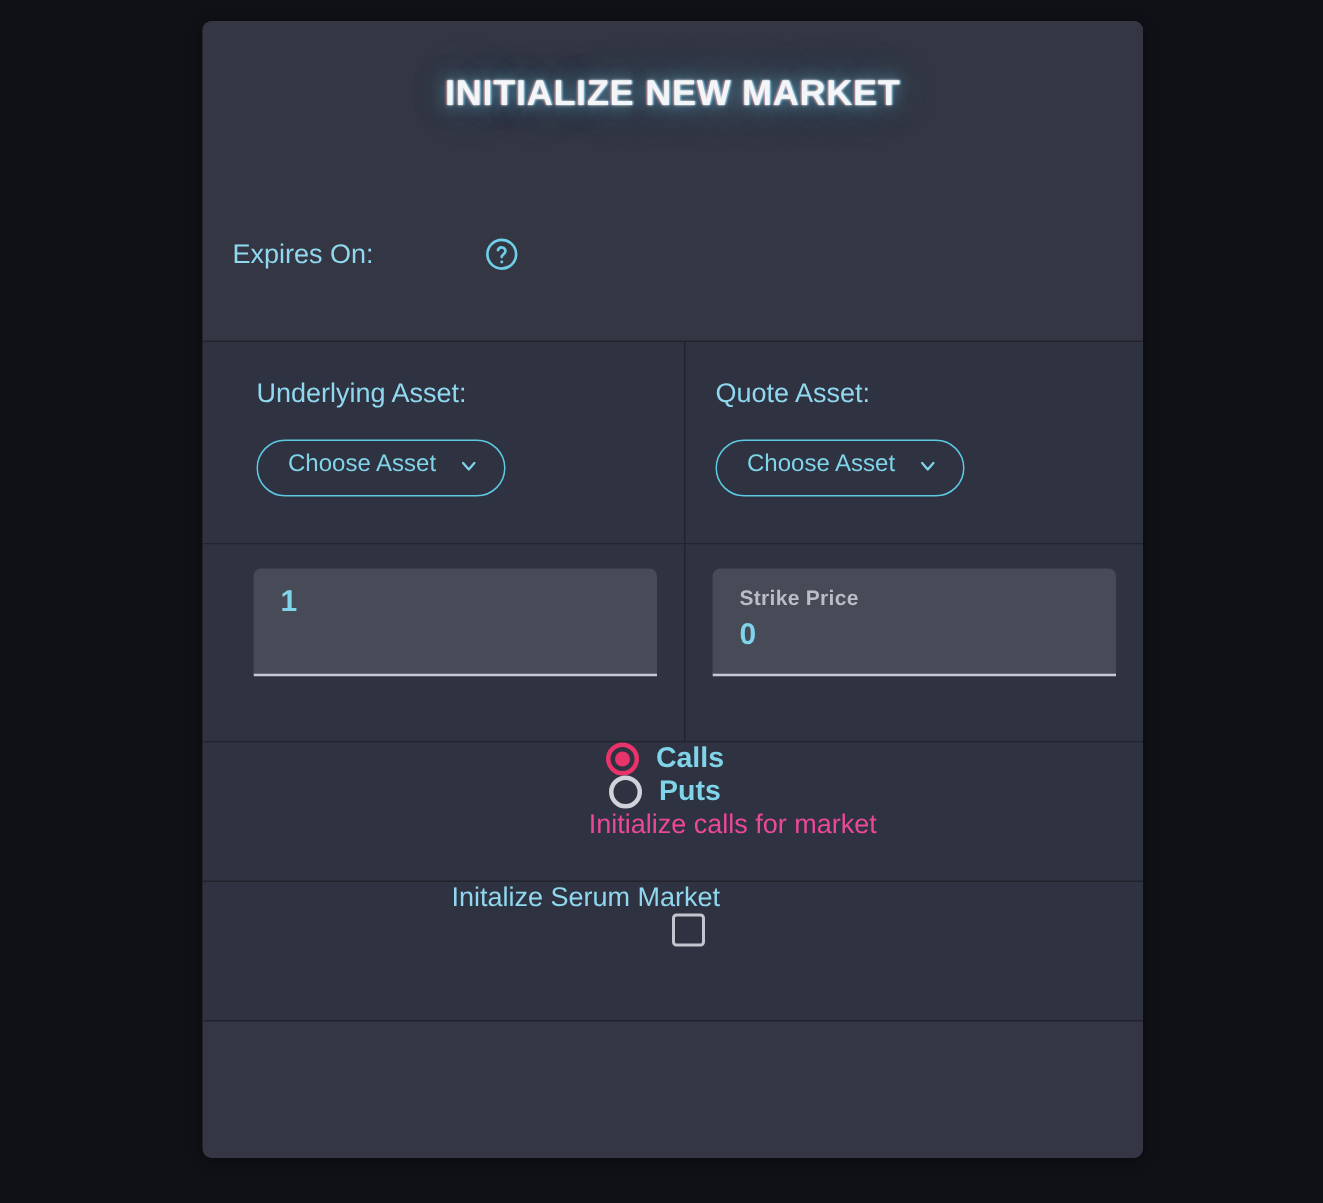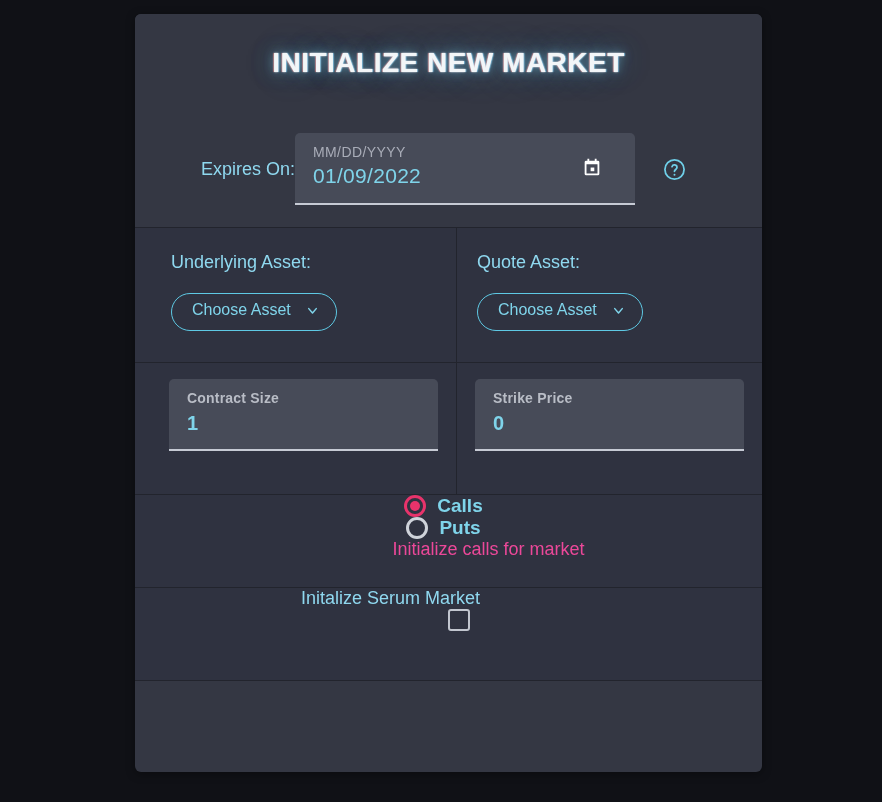--- a/index.html
+++ b/index.html
@@ -35,21 +35,21 @@
 
   
   .title-row {
     height: 97px;
     display: flex;
     align-items: center;
     justify-content: center;
     background: #343743;
   }
   .title {
-    font-size: 28px;
+    font-size: 24px;
     font-weight: 700;
     letter-spacing: 0.5px;
     color: #f2f6f8;
     text-shadow:
       0 0 2px rgba(255,255,255,0.85),
       -1px 0 1px rgba(255,90,90,0.45),
       1px 0 1px rgba(90,200,255,0.55),
       0 0 10px rgba(120,205,235,0.55),
       0 0 22px rgba(90,175,215,0.45),
       0 0 38px rgba(70,150,200,0.30);
@@ -61,21 +61,20 @@
     background: #343743;
     display: flex;
     align-items: center;
     padding-left: 20px;
     border-bottom: 1px solid #22242d;
   }
   .expires-label {
     width: 140px;
     font-size: 18px;
     color: #8fd8ef;
-    text-align: right;
   }
   .date-field {
     position: relative;
     width: 340px;
     height: 72px;
     background: #474b58;
     border-radius: 5px 5px 0 0;
     border-bottom: 2px solid #c6cad4;
     padding: 11px 14px 0 18px;
   }
@@ -271,30 +270,20 @@
 
   <div class="panel">
 
     <div class="title-row">
       <div class="title">INITIALIZE NEW MARKET</div>
     </div>
 
     <div class="expires-row">
       <div class="expires-label">Expires On:</div>
 
-      <div class="date-field">
-        <div class="date-placeholder">MM/DD/YYYY</div>
-        <div class="date-value">01/09/2022</div>
-        <div class="cal-btn">
-          <svg width="22" height="22" viewBox="0 0 24 24" fill="#ffffff" aria-hidden="true">
-            <path d="M7 2h2v2h6V2h2v2h1.5A1.5 1.5 0 0 1 20 5.5v13A1.5 1.5 0 0 1 18.5 20h-13A1.5 1.5 0 0 1 4 18.5v-13A1.5 1.5 0 0 1 5.5 4H7V2zM6 8v10h12V8H6z"></path>
-            <rect x="10.5" y="11.5" width="4" height="4"></rect>
-          </svg>
-        </div>
-      </div>
 
       <div class="help-btn">
         <svg width="25" height="25" viewBox="0 0 24 24" fill="none" stroke="#6fcfe8" stroke-width="1.7" aria-hidden="true">
           <circle cx="12" cy="12" r="9.2"></circle>
           <path d="M9.6 9.3a2.45 2.45 0 0 1 4.77.8c0 1.63-2.4 2.05-2.4 3.6" stroke-linecap="round"></path>
           <circle cx="12" cy="17" r="0.95" fill="#6fcfe8" stroke="none"></circle>
         </svg>
       </div>
     </div>
 
@@ -319,21 +308,20 @@
                 <polyline points="6 9 12 16 18 9"></polyline>
               </svg>
           </span>
         </button>
       </div>
     </div>
 
     <div class="split-row input-row">
       <div class="split-col left">
         <div class="text-field">
-          <div class="tf-label">Contract Size</div>
           <div class="tf-value">1</div>
         </div>
       </div>
       <div class="split-col">
         <div class="text-field">
           <div class="tf-label">Strike Price</div>
           <div class="tf-value">0</div>
         </div>
       </div>
     </div>

